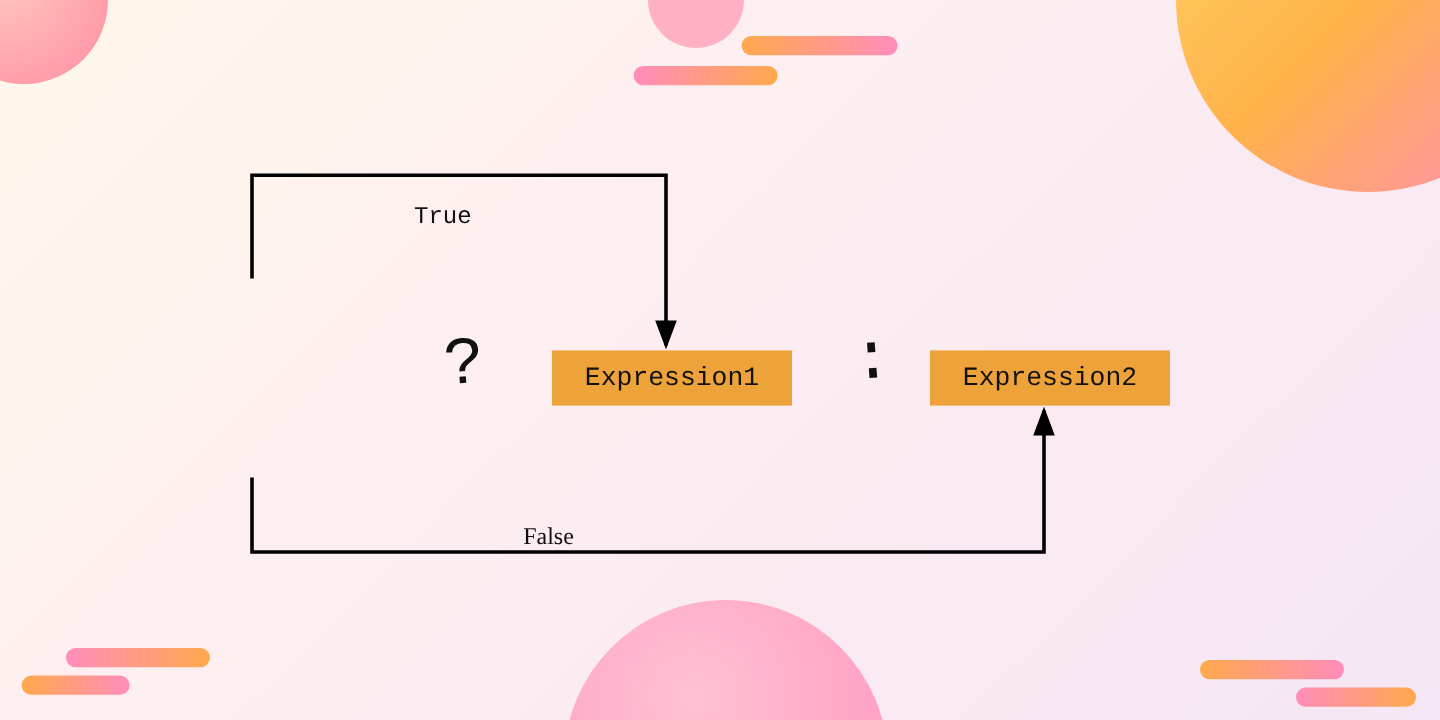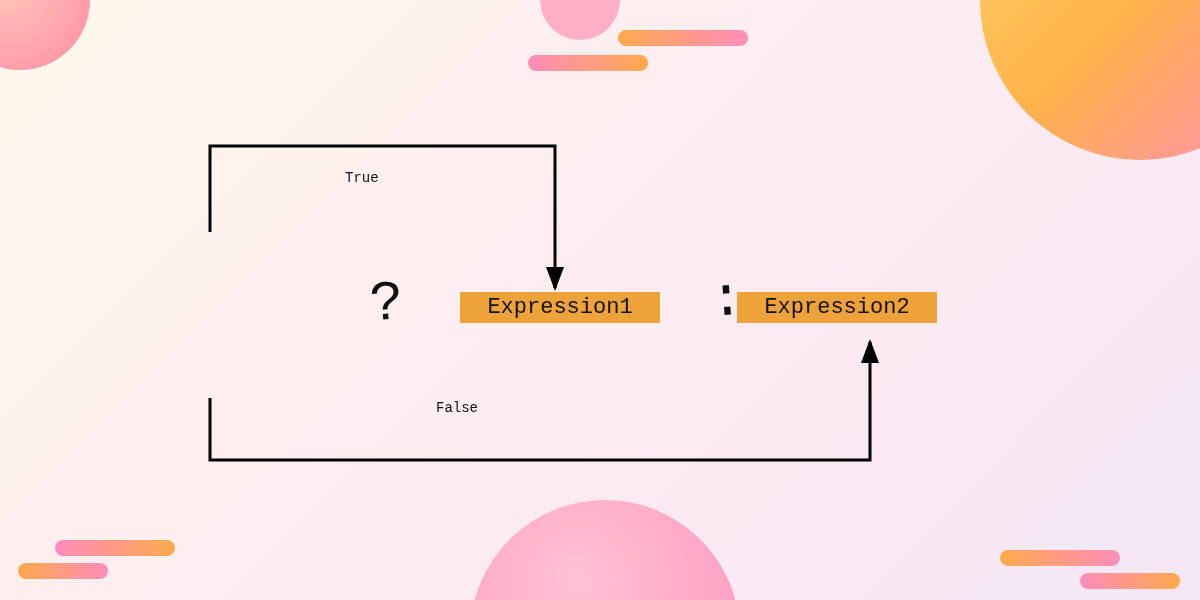--- a/index.html
+++ b/index.html
@@ -71,48 +71,48 @@
   .diamond-label {
     position: absolute;
     left: 0; top: 0; right: 0; bottom: 0;
     display: flex; align-items: center; justify-content: center;
     font-size: 22px;
     color: #111;
   }
 
   .expr-box {
     position: absolute;
-    width: 200px; height: 31px;
+    width: 200px; height: 46px;
     background: #eea23a;
     display: flex;
     align-items: center;
     justify-content: center;
     font-size: 22px;
     color: #111;
   }
   .expr1 { left: 460px; top: 292px; }
-  .expr2 { left: 737px; top: 292px; }
+  .expr2 { left: 775px; top: 292px; }
 
   .symbol {
     position: absolute;
     font-size: 56px;
     color: #111;
     font-weight: 500;
     transform: rotate(-4deg);
   }
   .qmark { left: 370px; top: 272px; }
   .colon { left: 710px; top: 268px; letter-spacing: -5px; }
 
   .flow-label {
     position: absolute;
-    font-size: 14px;
+    font-size: 20px;
     color: #111;
   }
   .lbl-true  { left: 345px; top: 170px; }
-  .lbl-false { left: 436px; top: 400px; }
+  .lbl-false { left: 436px; top: 436px; font-family: Liberation Serif, serif; }
 
   svg.lines {
     position: absolute;
     left: 0; top: 0;
     width: 1200px; height: 600px;
     pointer-events: none;
   }
 </style>
 </head>
 <body>

